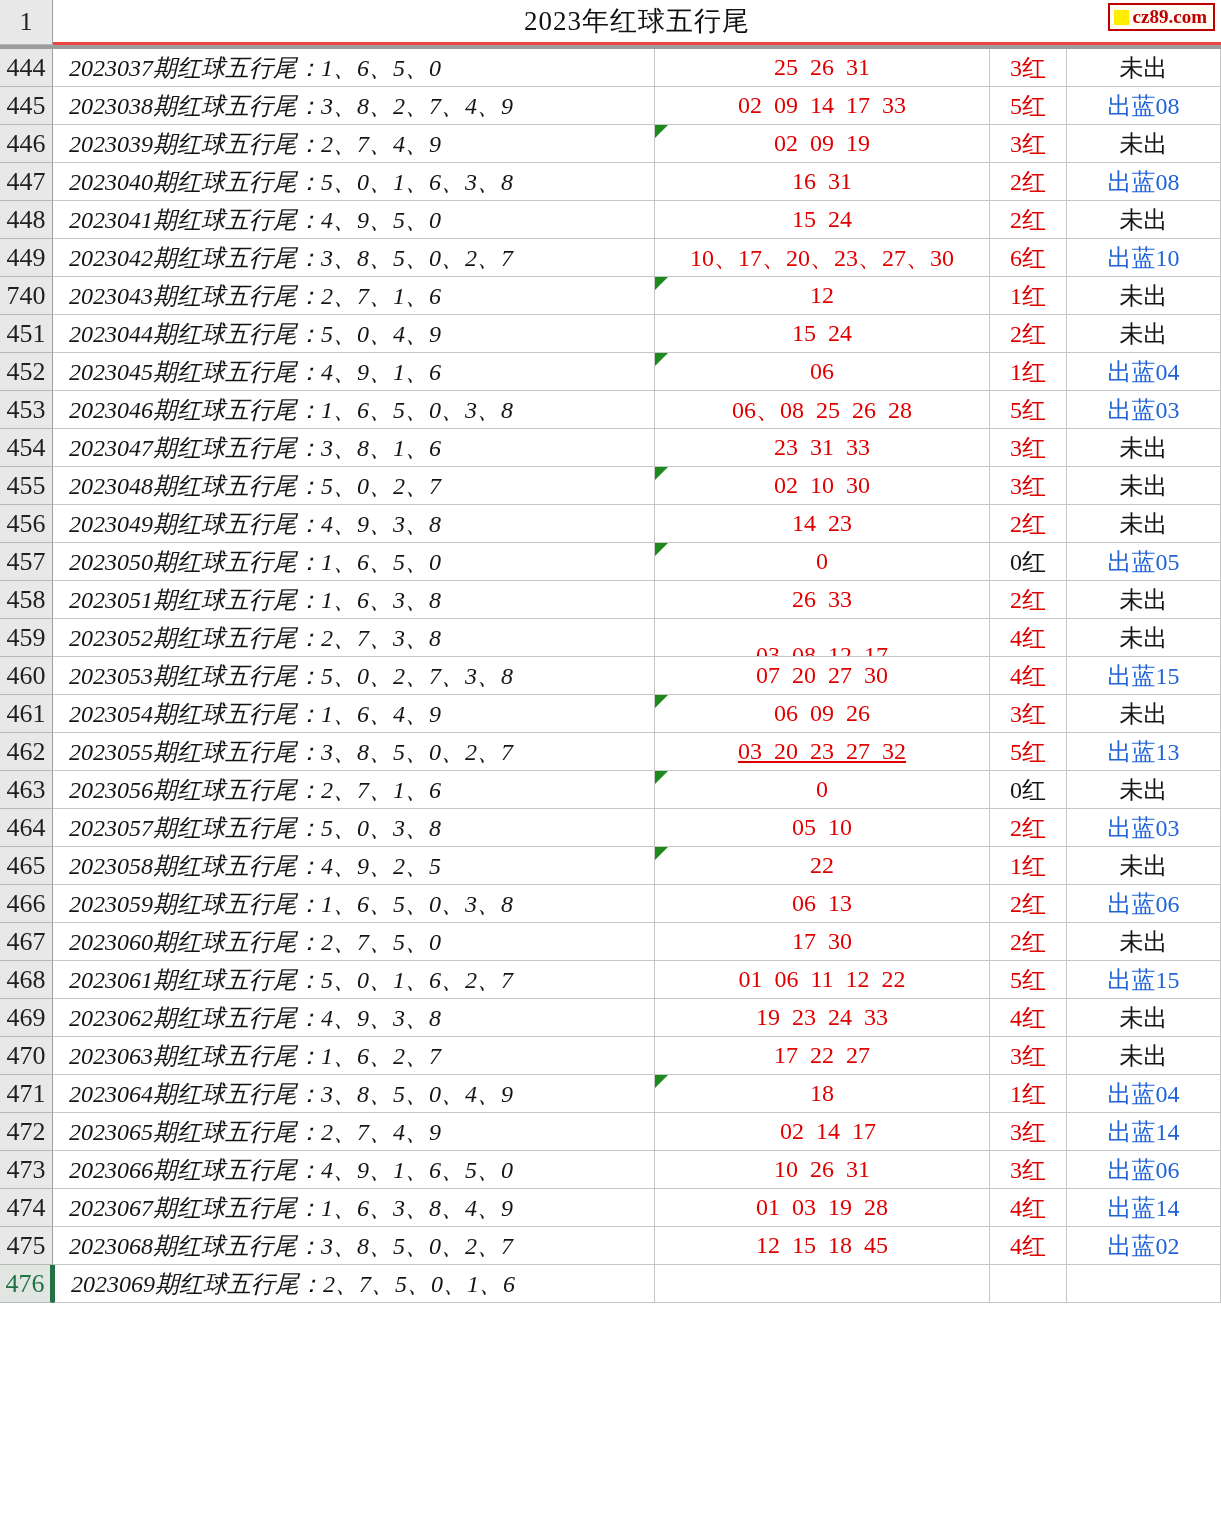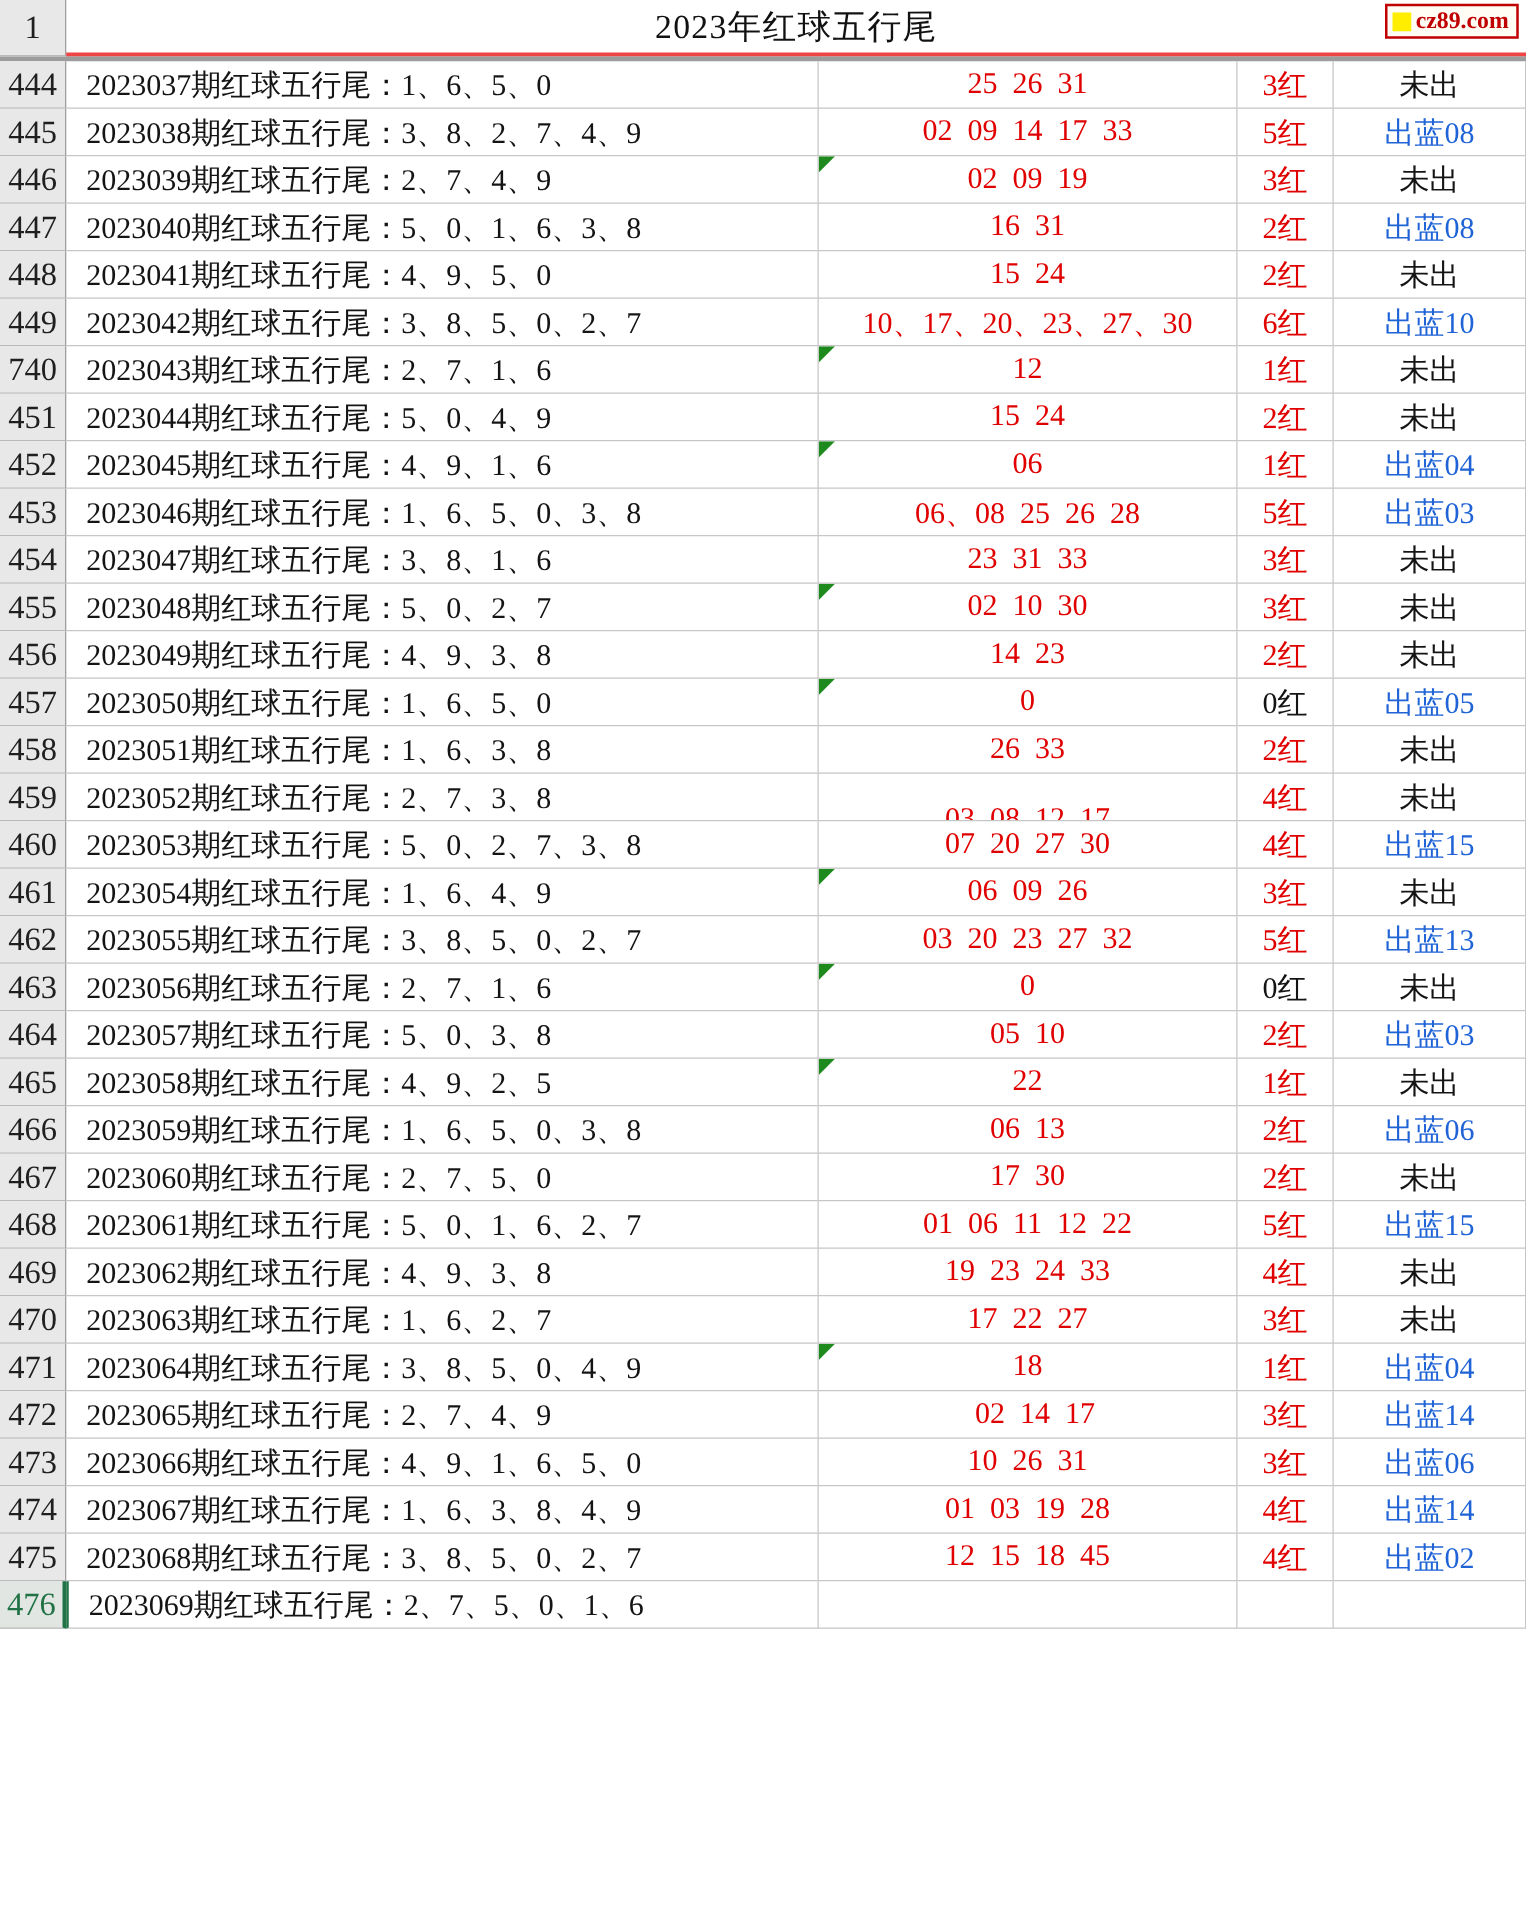--- a/index.html
+++ b/index.html
@@ -42,21 +42,21 @@
     display:flex;align-items:center;overflow:hidden;
   }
   .rn{
     background:#e8e8e8;border-right:1px solid #9f9f9f !important;border-bottom:1px solid #b9b9b9 !important;
     justify-content:center;font-size:26px;color:#1f1f1f;
   }
   .rn.sel{
     color:#217346;border-right:3px solid #217346 !important;background:#e2e6e2;
   }
   .c-period{
-    padding-left:16px;font-size:24px;color:#141414;white-space:pre;
+    padding-left:16px;font-size:24px;color:#141414;white-space:pre;font-style:italic;
   }
   .c-period.selb{border-left:2px solid #217346;}
   .c-nums{
     position:relative;justify-content:center;font-size:24px;color:#e00000;white-space:pre;
   }
   .tri{
     position:absolute;top:0;left:0;width:0;height:0;
     border-top:13px solid #1e8a1e;border-right:13px solid transparent;
   }
   .c-count{justify-content:center;font-size:24px;}
@@ -277,21 +277,21 @@
     </div>
     <div class="c-count red">3红</div>
     <div class="c-status black">未出</div>
   </div>
 
   <div class="row">
     <div class="rn">462</div>
     <div class="c-period">2023055期红球五行尾：3、8、5、0、2、7</div>
     <div class="c-nums">
       
-      <span style="white-space:pre;">03  20  23  27  32</span>
+      <span style="white-space:pre;text-decoration:underline;">03  20  23  27  32</span>
     </div>
     <div class="c-count red">5红</div>
     <div class="c-status blue">出蓝13</div>
   </div>
 
   <div class="row">
     <div class="rn">463</div>
     <div class="c-period">2023056期红球五行尾：2、7、1、6</div>
     <div class="c-nums">
       <span class="tri"></span>

